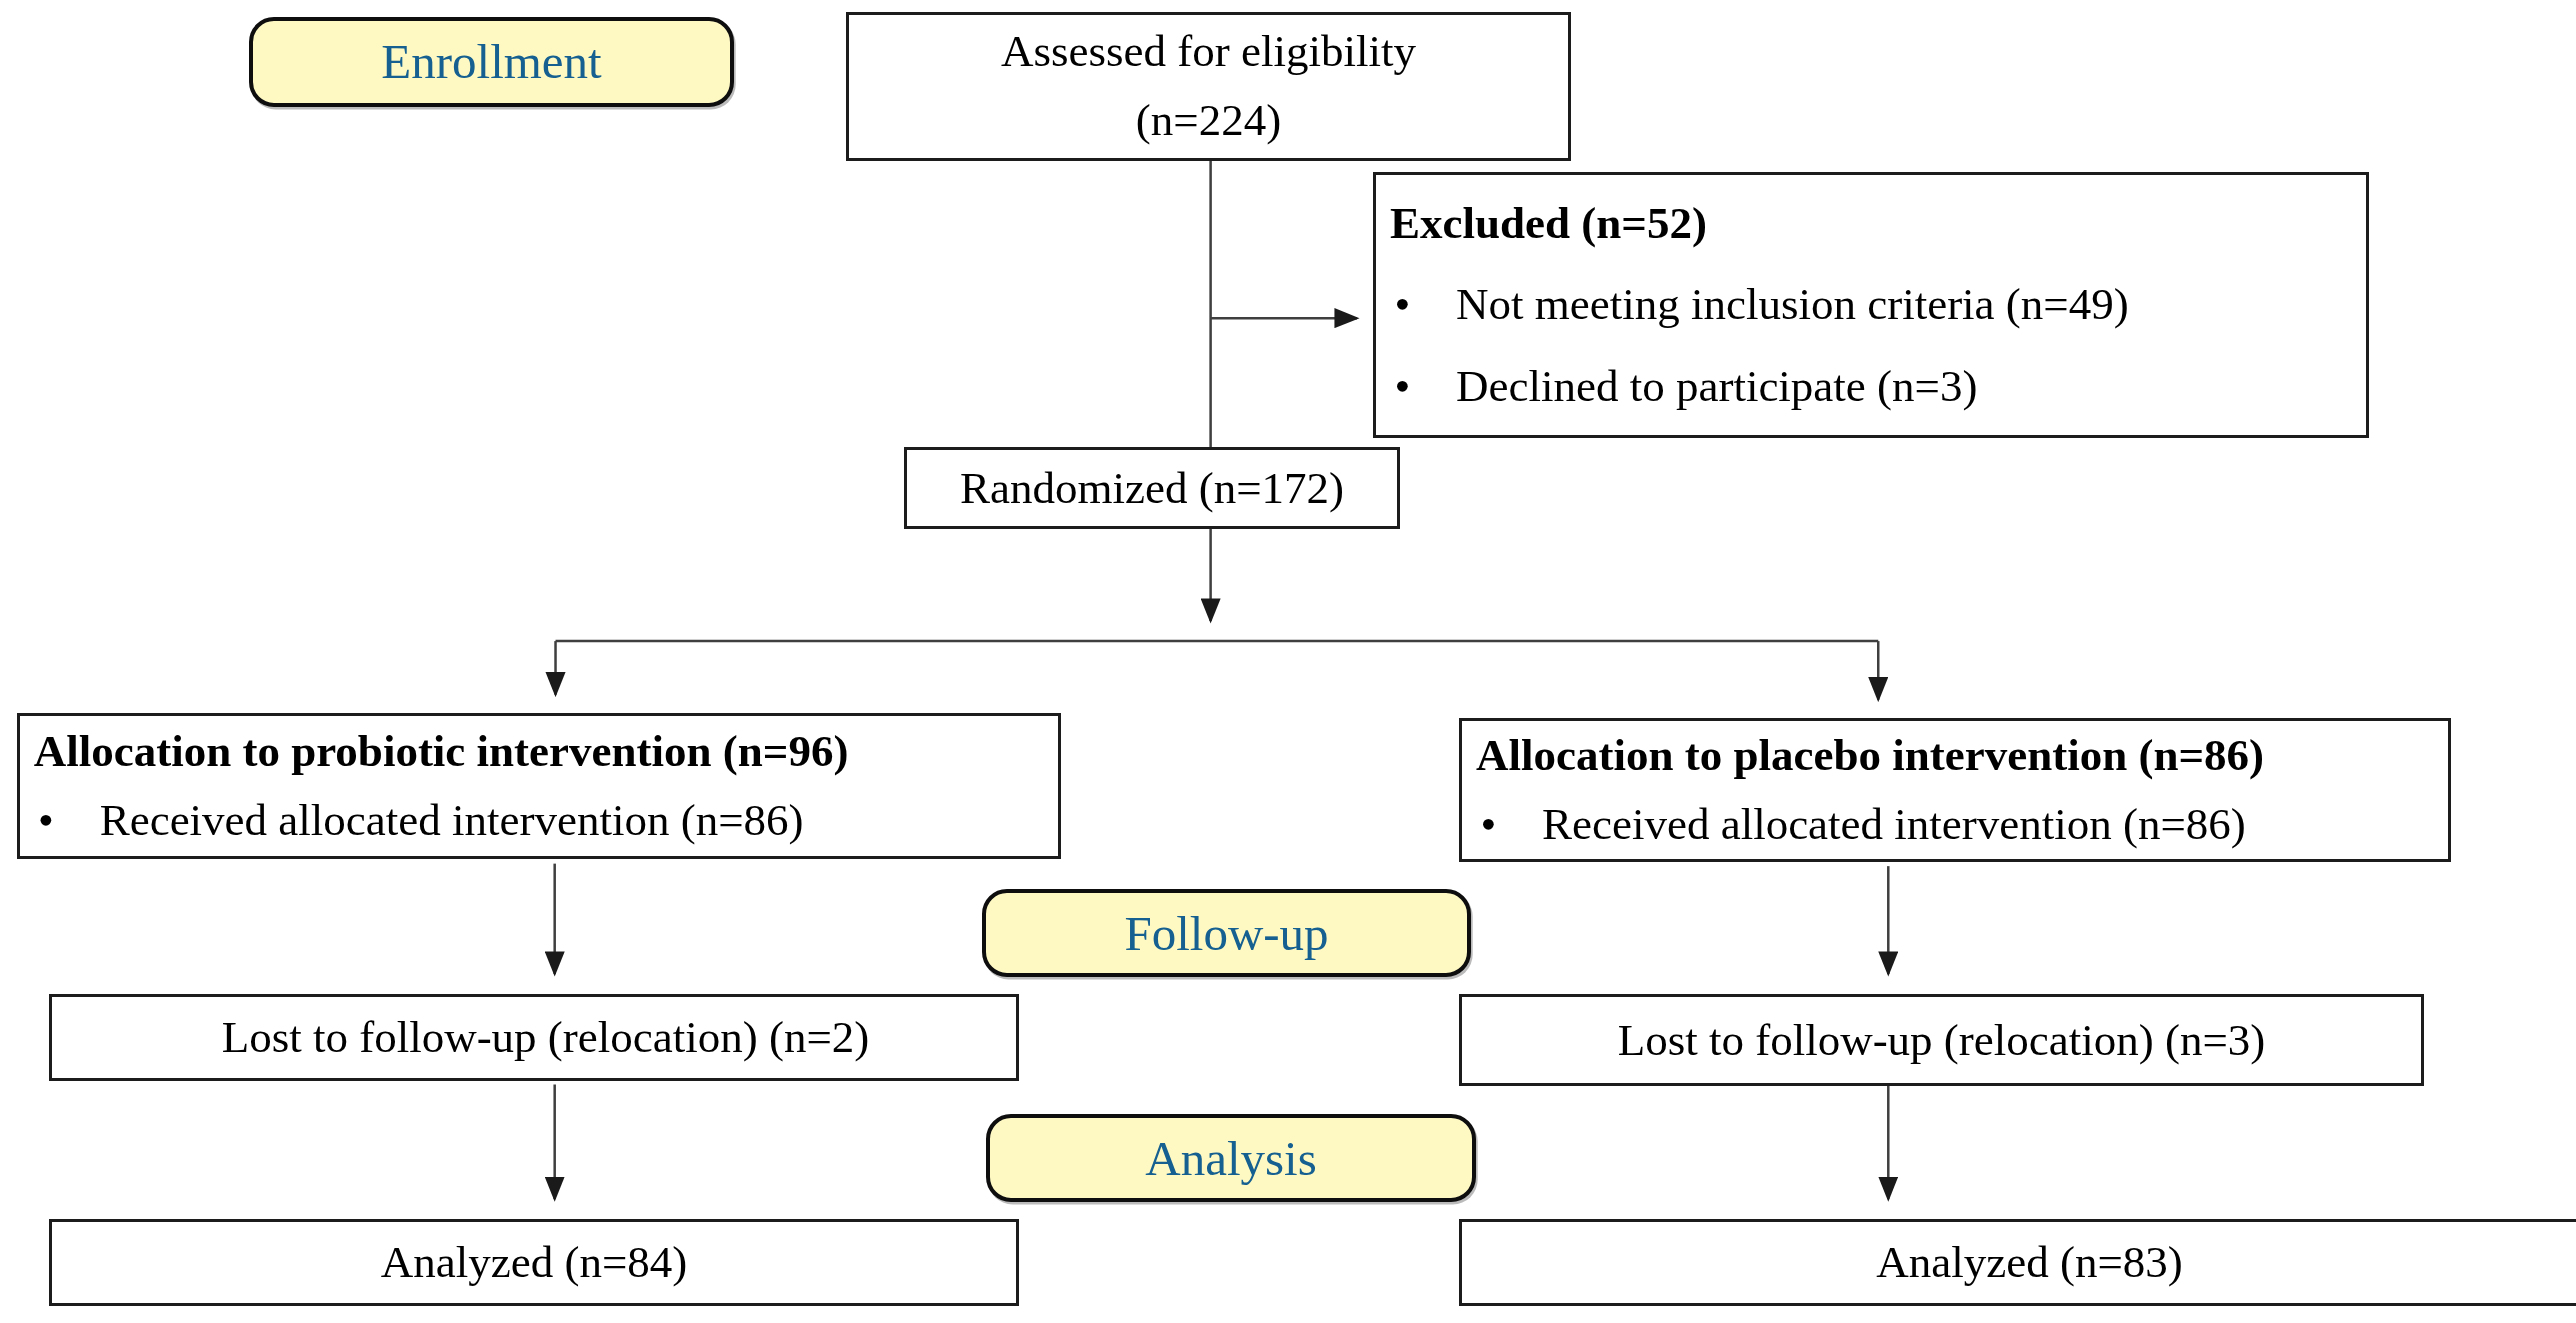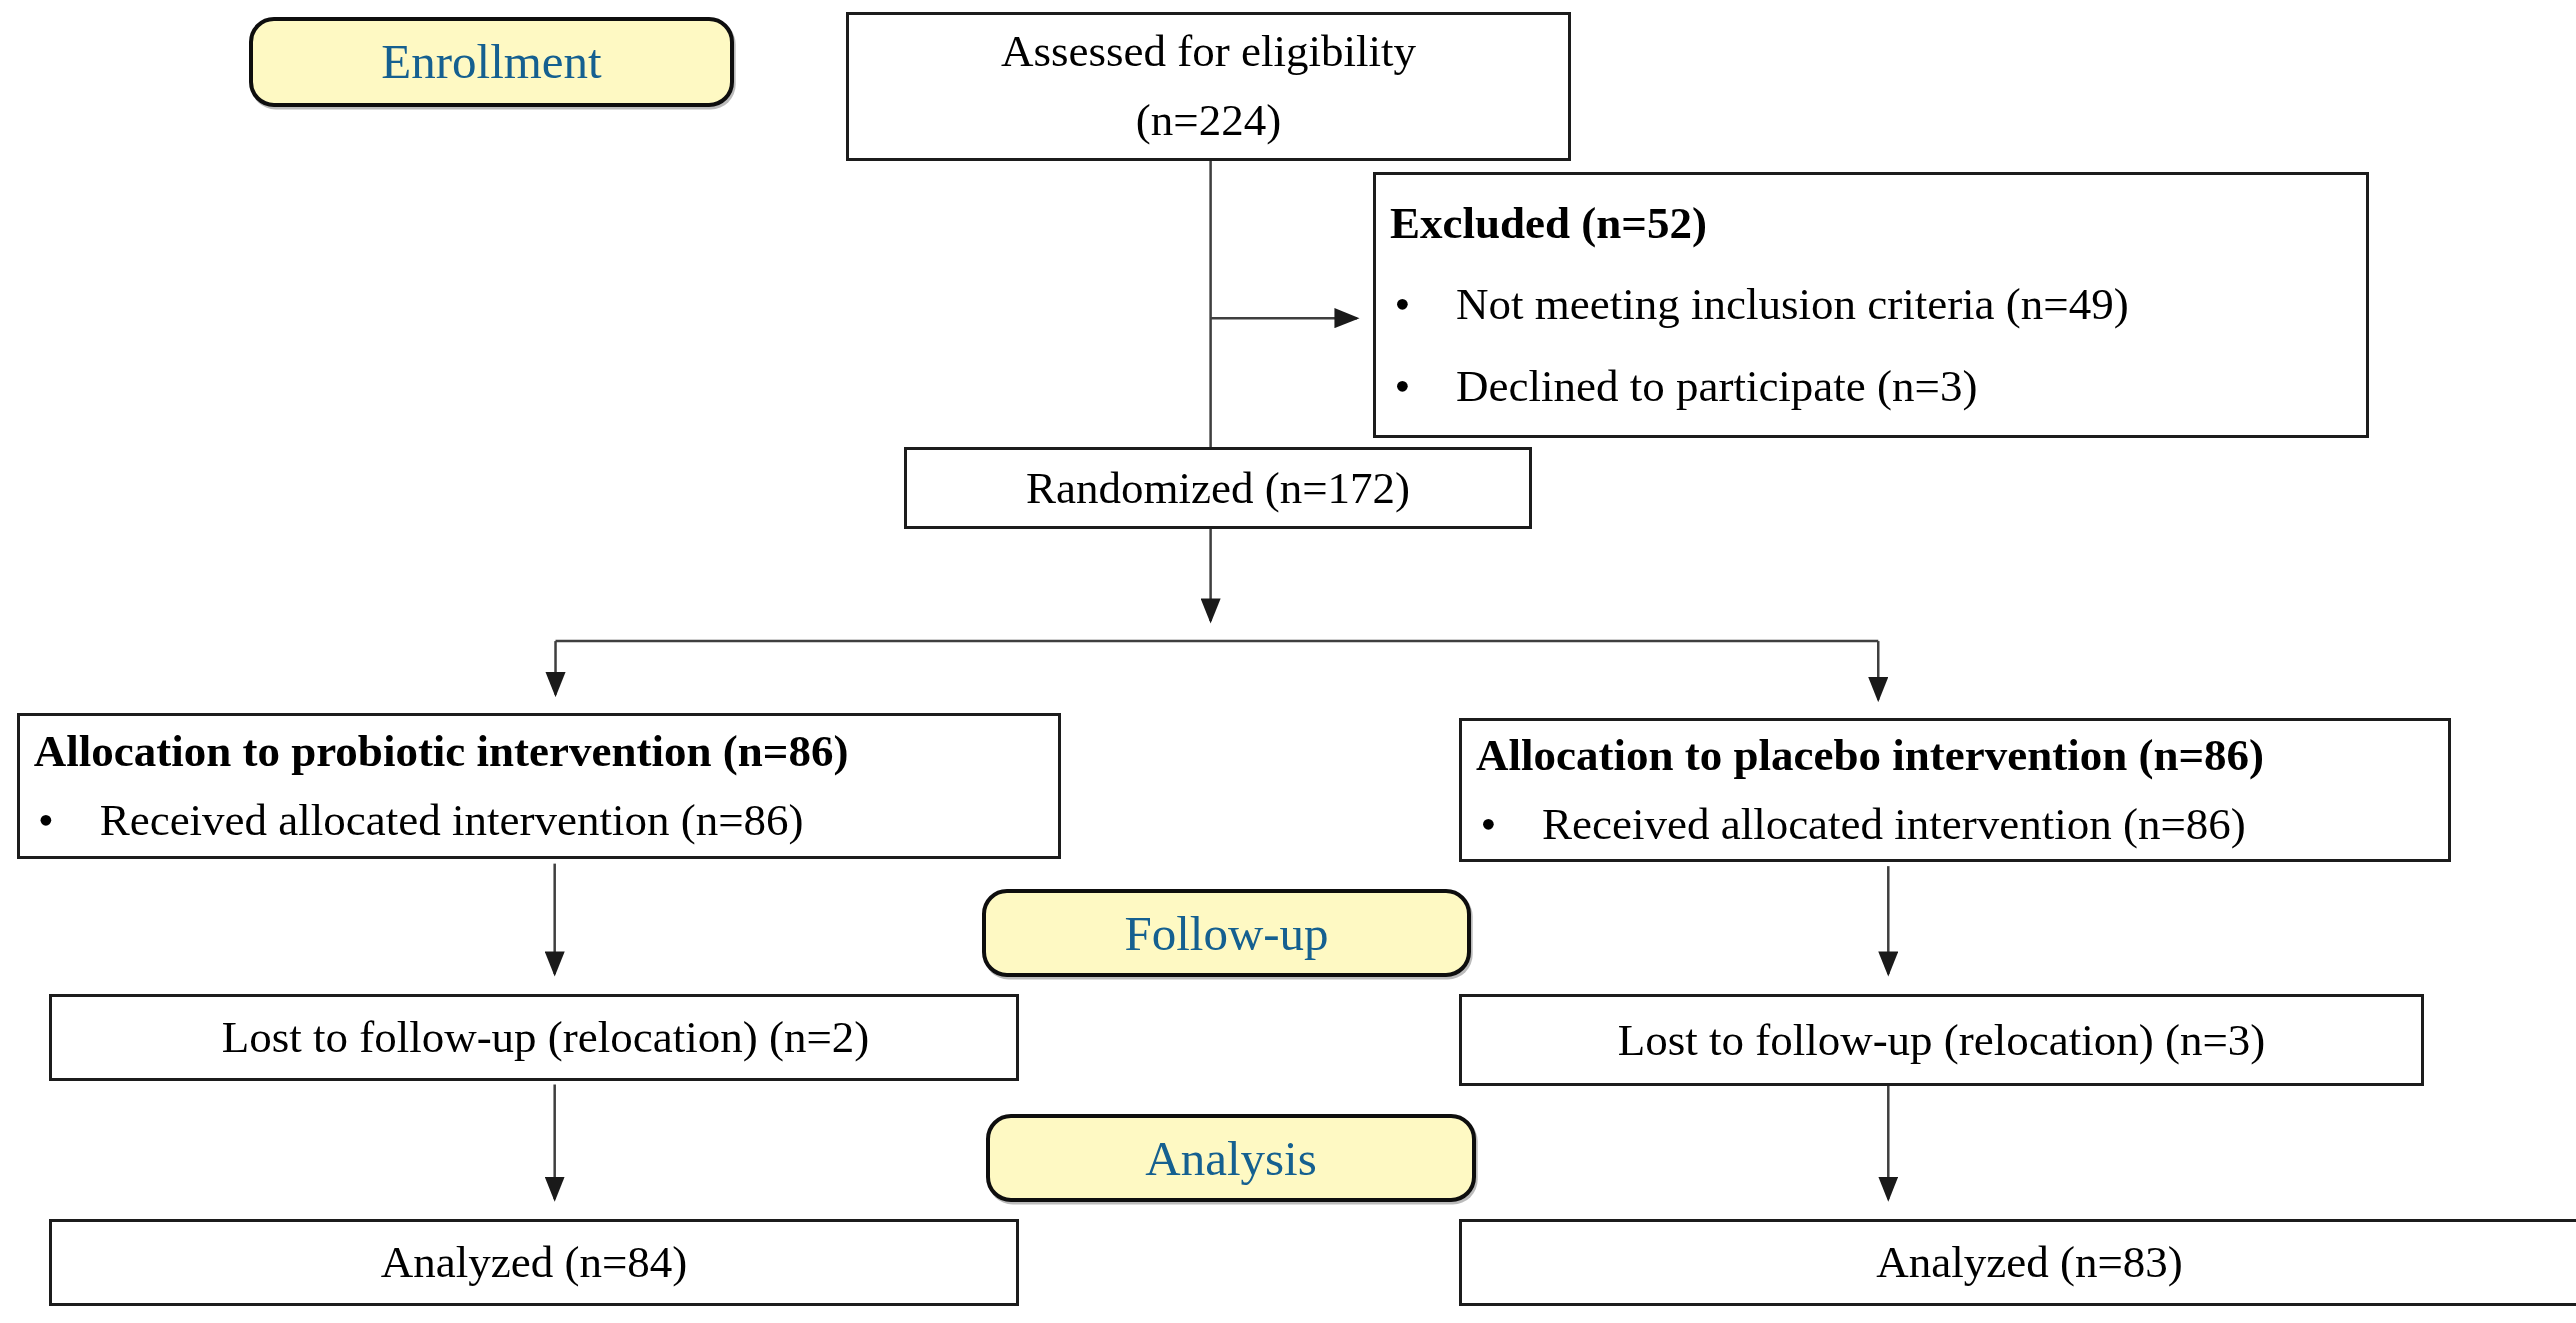--- a/index.html
+++ b/index.html
@@ -89,26 +89,26 @@
     <div class="box-text bullet-row">
       <span class="bullet-glyph">•</span>
       <span>Not meeting inclusion criteria (n=49)</span>
     </div>
     <div class="box-text bullet-row">
       <span class="bullet-glyph">•</span>
       <span>Declined to participate (n=3)</span>
     </div>
   </div>
 
-  <div class="box centered" style="left:904px;top:447px;width:628px;height:82px;">
+  <div class="box centered" style="left:904px;top:447px;width:496px;height:82px;">
     <div class="box-text">Randomized (n=172)</div>
   </div>
 
   <div class="box" style="left:16.7px;top:713px;width:1044px;height:146px;">
-    <div class="box-text left-pad">Allocation to probiotic intervention (n=86)</div>
+    <div class="box-text left-pad">Allocation to probiotic intervention (n=96)</div>
     <div class="box-text bullet-row">
       <span class="bullet-glyph">•</span>
       <span>Received allocated intervention (n=86)</span>
     </div>
   </div>
 
   <div class="box" style="left:1459px;top:718px;width:992px;height:144px;">
     <div class="box-text left-pad">Allocation to placebo intervention (n=86)</div>
     <div class="box-text bullet-row">
       <span class="bullet-glyph">•</span>

